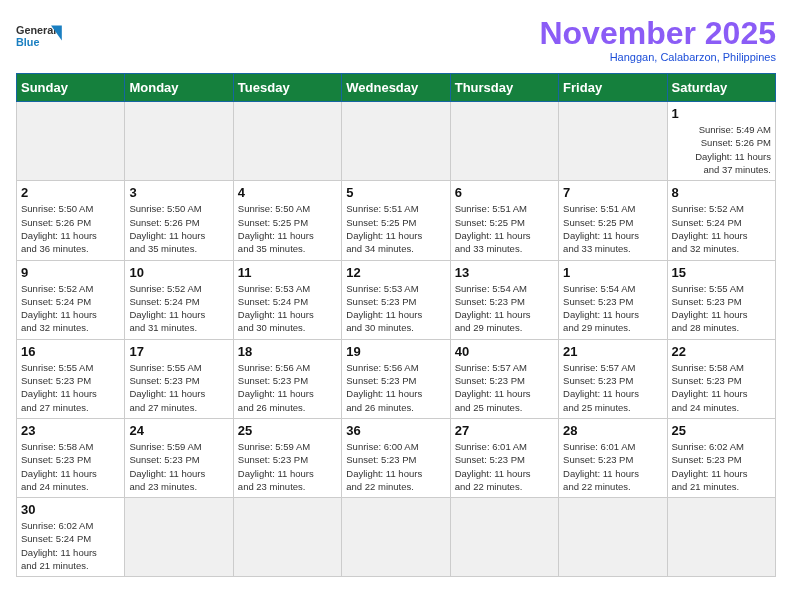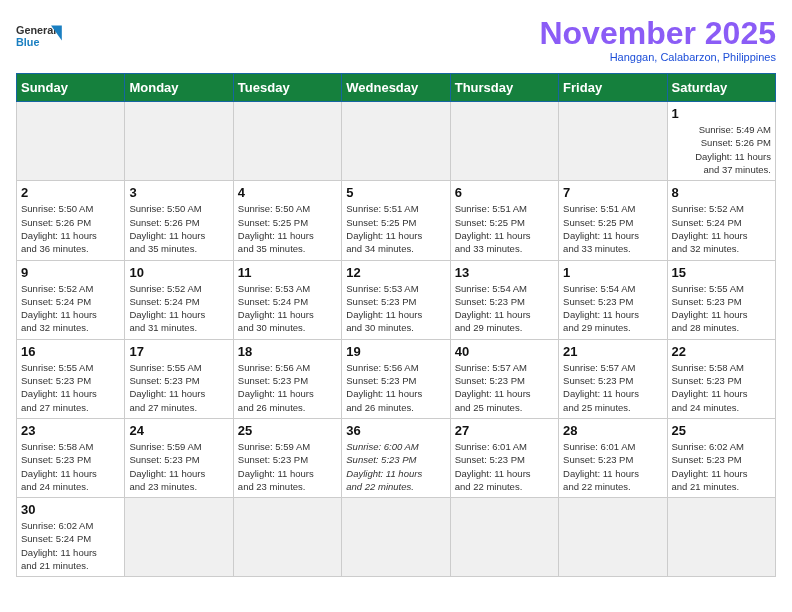--- a/index.html
+++ b/index.html
@@ -303,21 +303,21 @@
         </td>
         <td>
           <span class="day-number">25</span>
           <div class="day-info" style="white-space: pre-line;">Sunrise: 5:59 AM
 Sunset: 5:23 PM
 Daylight: 11 hours
 and 23 minutes.</div>
         </td>
         <td>
           <span class="day-number">36</span>
-          <div class="day-info" style="white-space: pre-line; font-style: italic;">Sunrise: 6:00 AM
+          <div class="day-info" style="white-space: pre-line;">Sunrise: 6:00 AM
 Sunset: 5:23 PM
 Daylight: 11 hours
 and 22 minutes.</div>
         </td>
         <td>
           <span class="day-number">27</span>
           <div class="day-info" style="white-space: pre-line;">Sunrise: 6:01 AM
 Sunset: 5:23 PM
 Daylight: 11 hours
 and 22 minutes.</div>

